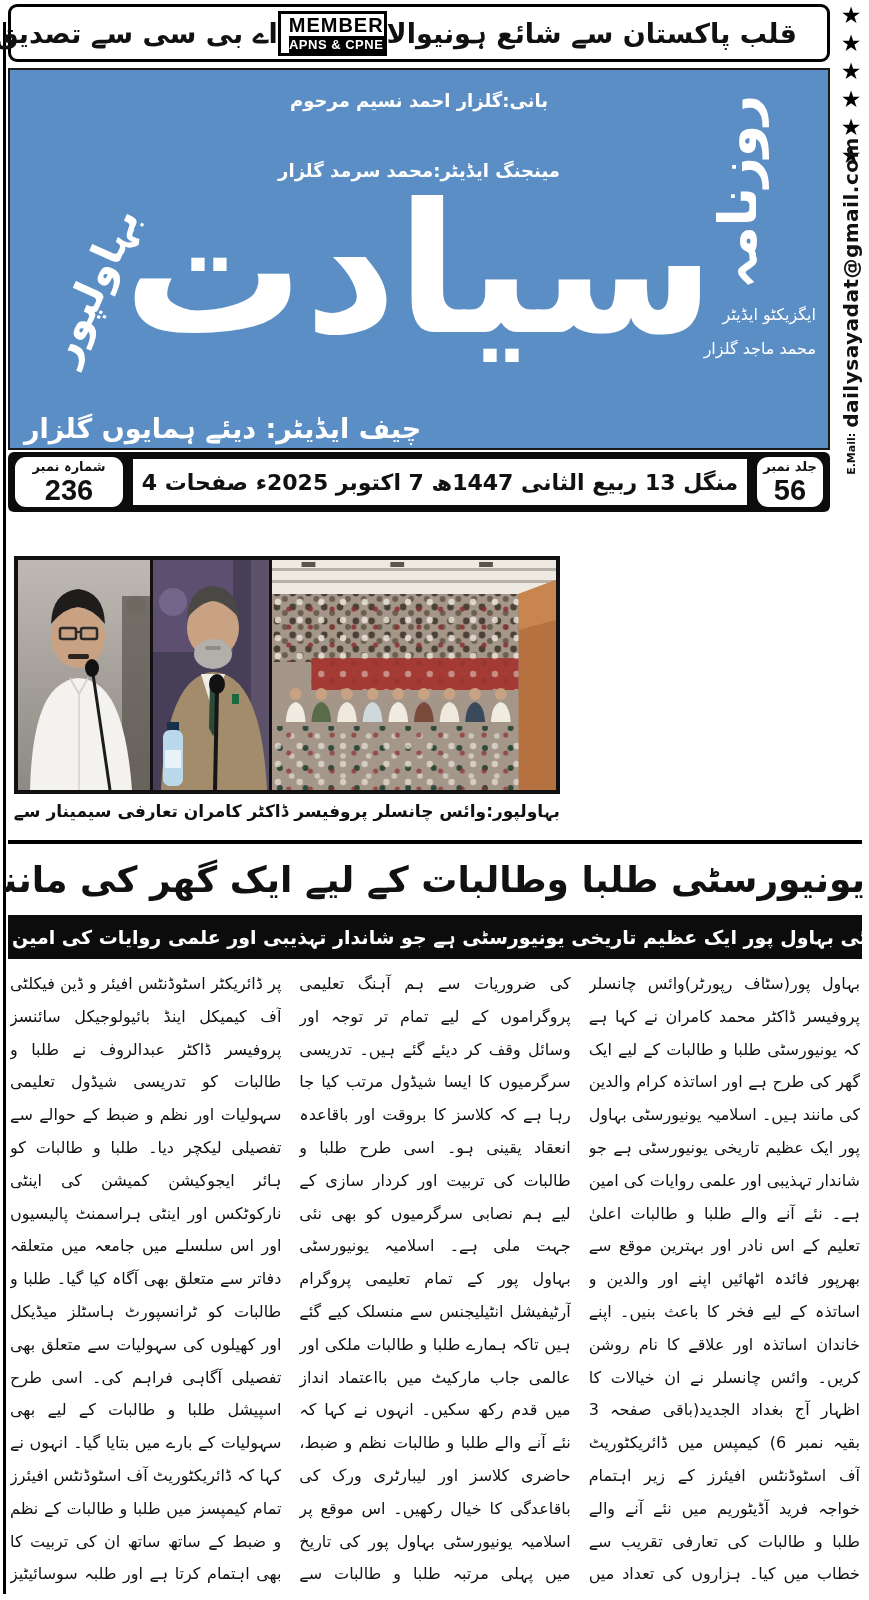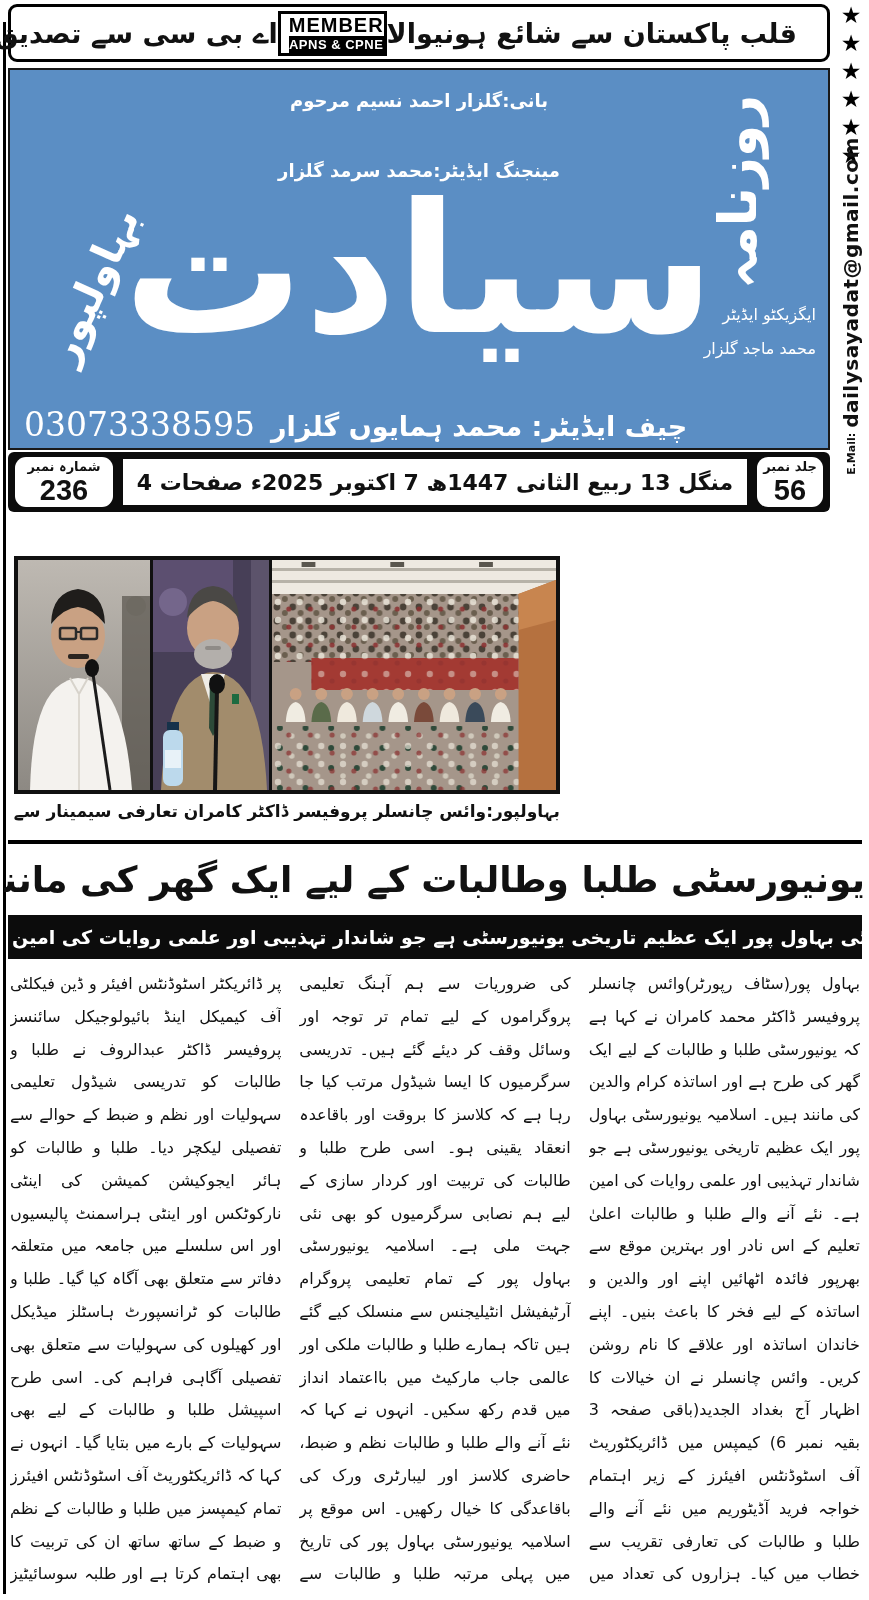--- a/index.html
+++ b/index.html
@@ -64,21 +64,21 @@
     background:#0c0c0c; border-radius:6px; display:flex; align-items:center;
     gap:10px; padding:0 7px; }
   .pill { background:#fff; border-radius:11px; text-align:center; padding:2px 4px; }
   .pill .plbl { font-size:13px; font-weight:bold; line-height:16px; white-space:nowrap; }
   .pill .pval { font-size:29px; font-weight:bold; line-height:30px; font-family:"Liberation Sans", sans-serif; }
   .vol-box { width:66px; }
   .date-box { flex:1; background:#fff; height:46px; display:flex; align-items:center;
     justify-content:center; font-size:22px; font-weight:bold; white-space:nowrap; overflow:hidden; }
   .price-box { width:152px; color:#fff; text-align:center; font-size:15px;
     font-weight:bold; line-height:1.6; white-space:nowrap; }
-  .issue-box { width:98px; }
+  .issue-box { width:108px; }
 
   
   .photo-block { position:absolute; left:14px; top:556px; width:546px; height:238px;
     background:#111; border:4px solid #111; display:flex; gap:3px; direction:ltr; }
   .photo { height:100%; overflow:hidden; }
   .photo svg { display:block; width:100%; height:100%; }
   .ph1 { width:132px; } .ph2 { width:116px; } .ph3 { flex:1; }
   .caption { position:absolute; left:14px; top:801px; width:546px; text-align:center;
     font-size:17px; font-weight:bold; white-space:nowrap; overflow:hidden; }
 
@@ -126,22 +126,21 @@
     <div class="managing">مینجنگ ایڈیٹر:محمد سرمد گلزار</div>
     <div class="city-wrap">
       <span>بہاولپور</span>
     </div>
     <div class="paper-title">سیادت</div>
     <div class="exec">
       <div>ایگزیکٹو ایڈیٹر</div>
       <div>محمد ماجد گلزار</div>
     </div>
     <div class="mast-bottom">
-      <span class="chief">چیف ایڈیٹر: محمد ہمایوں گلزار</span>
-      <span class="phone">03073338595</span>
+      <span class="chief">چیف ایڈیٹر: دیئے ہمایوں گلزار</span>
     </div>
   </div>
 
   <div class="date-bar">
     <div class="pill vol-box">
       <div class="plbl">جلد نمبر</div>
       <div class="pval">56</div>
     </div>
     <div class="date-box">
       <span>منگل 13 ربیع الثانی 1447ھ 7 اکتوبر 2025ء صفحات 4</span>

